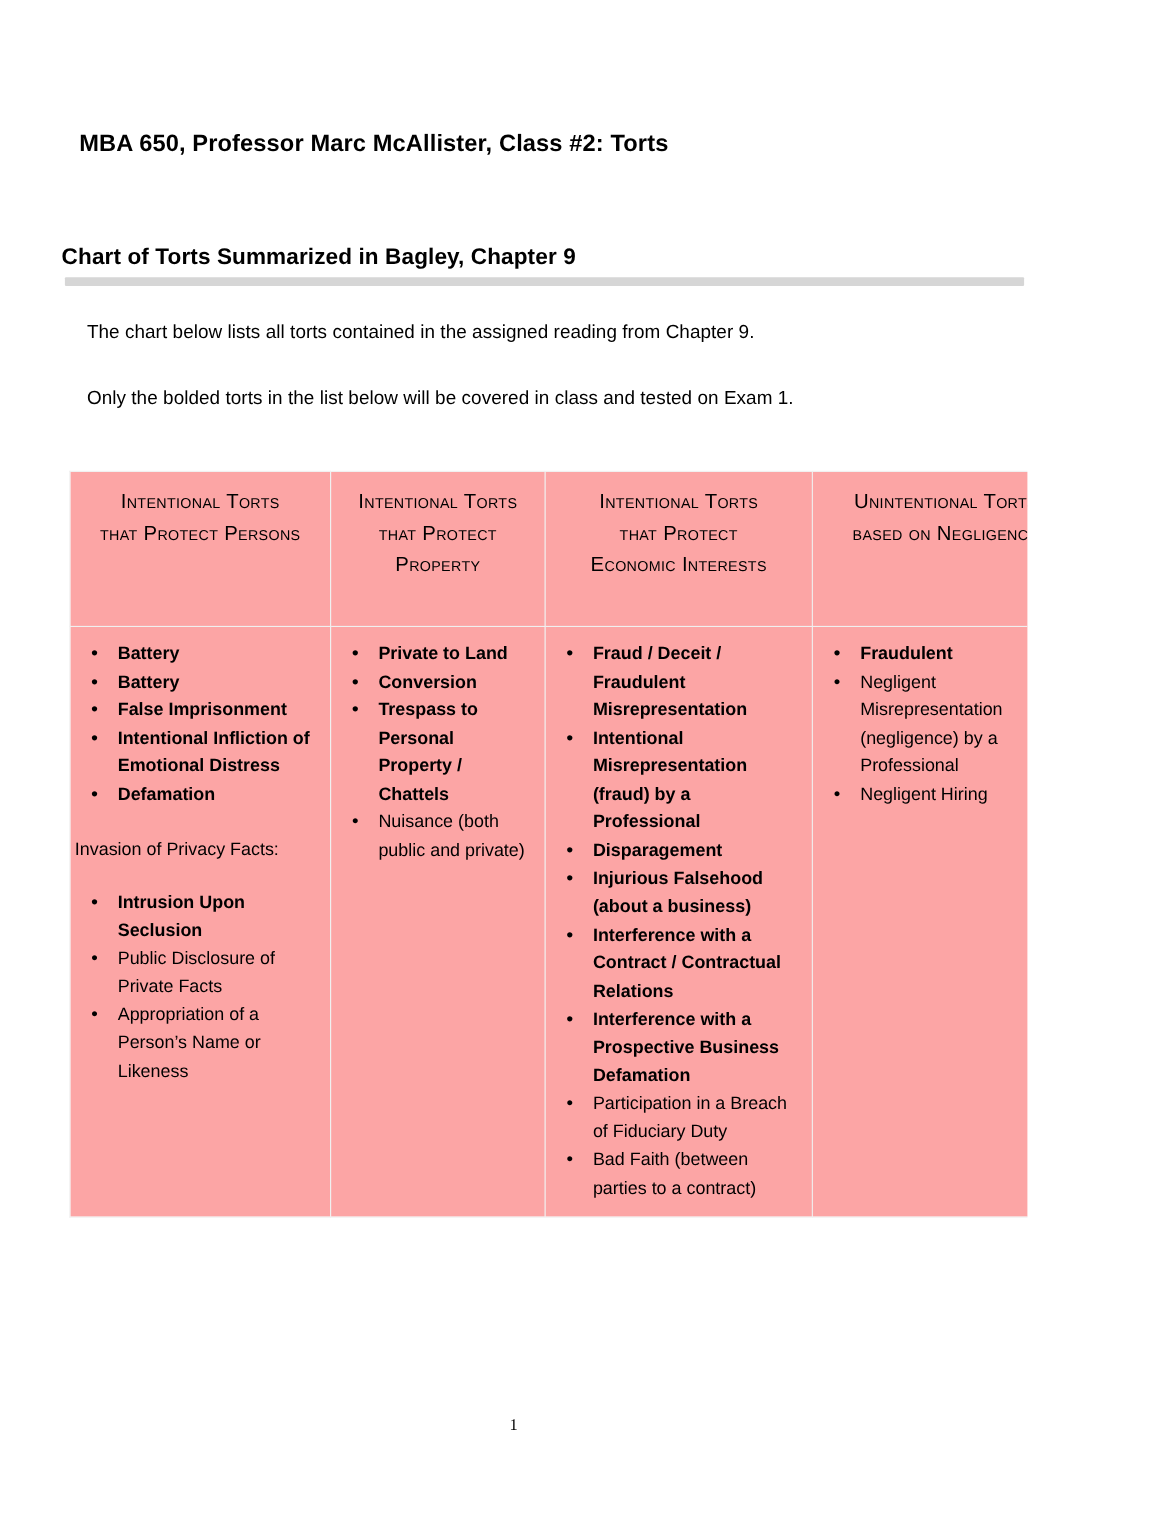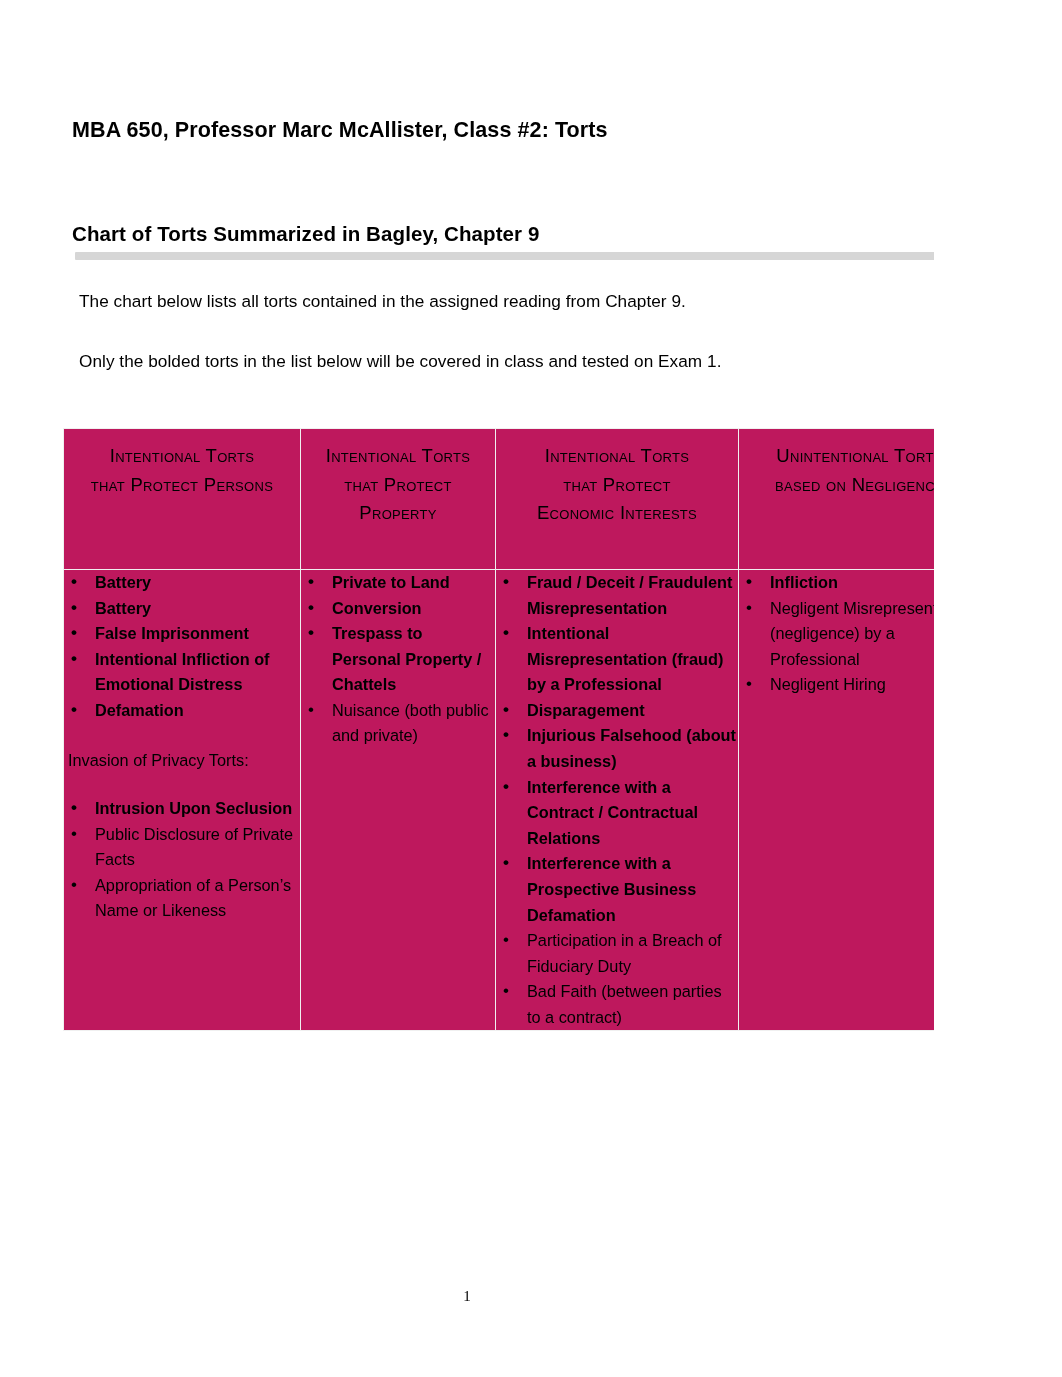--- a/index.html
+++ b/index.html
@@ -28,21 +28,21 @@
     left: 72px;
     top: 118px;
     font-size: 21.5px;
     font-weight: bold;
     letter-spacing: 0.1px;
     white-space: nowrap;
   }
 
   .h2-block {
     position: absolute;
-    left: 72px;
+    left: 56px;
   }
   .h2-block.first { top: 222px; }
   .h2-block.second { left: 79px; top: 1205px; }
 
   .h2-text {
     font-size: 20.5px;
     font-weight: bold;
     letter-spacing: 0.1px;
     white-space: nowrap;
     line-height: 1.15;
@@ -74,21 +74,21 @@
     left: 63px;
     top: 428px;
     width: 917px;
     border-collapse: collapse;
     table-layout: fixed;
   }
   .torts-table td {
     border: 1px solid #f0f0f0;
     vertical-align: top;
     padding: 0;
-    background: #be185d;
+    background: #fca5a5;
   }
   .torts-table col.c1 { width: 237px; }
   .torts-table col.c2 { width: 195px; }
   .torts-table col.c3 { width: 243px; }
   .torts-table col.c4 { width: 242px; }
 
   .hdr-cell { height: 140px; }
   .hdr-inner {
     padding: 13px 10px 0 10px;
     text-align: center;
@@ -97,21 +97,21 @@
     font-weight: normal;
     line-height: 1.55;
     letter-spacing: 0.3px;
   }
   .hdr-inner .cap { font-size: 18.5px; }
 
   .body-cell { padding: 10px 8px 14px 8px; }
 
   ul.tort-list {
     list-style: none;
-    margin: 0;
+    margin: 12px;
     padding: 0;
   }
   ul.tort-list li {
     position: relative;
     padding-left: 31px;
     margin: 0 0 0 0;
     font-size: 16.3px;
     line-height: 1.57;
   }
   ul.tort-list li::before {
@@ -194,21 +194,21 @@
       </tr>
       <tr>
         <td class="body-cell">
           <ul class="tort-list">
               <li class="bold">Battery</li>
               <li class="bold">Battery</li>
               <li class="bold">False Imprisonment</li>
               <li class="bold">Intentional Infliction of Emotional Distress</li>
               <li class="bold">Defamation</li>
             </ul>
-          <div class="subhead">Invasion of Privacy Torts:</div>
+          <div class="subhead">Invasion of Privacy Facts:</div>
           <ul class="tort-list">
               <li class="bold">Intrusion Upon Seclusion</li>
               <li>Public Disclosure of Private Facts</li>
               <li>Appropriation of a Person’s Name or Likeness</li>
             </ul>
         </td>
         <td class="body-cell">
           <ul class="tort-list">
               <li class="bold">Private to Land</li>
               <li class="bold">Conversion</li>
@@ -223,21 +223,21 @@
               <li class="bold">Disparagement</li>
               <li class="bold">Injurious Falsehood (about a business)</li>
               <li class="bold">Interference with a Contract / Contractual Relations</li>
               <li class="bold">Interference with a Prospective Business Defamation</li>
               <li>Participation in a Breach of Fiduciary Duty</li>
               <li>Bad Faith (between parties to a contract)</li>
             </ul>
         </td>
         <td class="body-cell">
           <ul class="tort-list">
-              <li class="bold">Infliction</li>
+              <li class="bold">Fraudulent</li>
               <li>Negligent Misrepresentation (negligence) by a Professional</li>
               <li>Negligent Hiring</li>
             </ul>
         </td>
       </tr>
     </tbody>
   </table>
 
 
   <div class="page-number">1</div>

